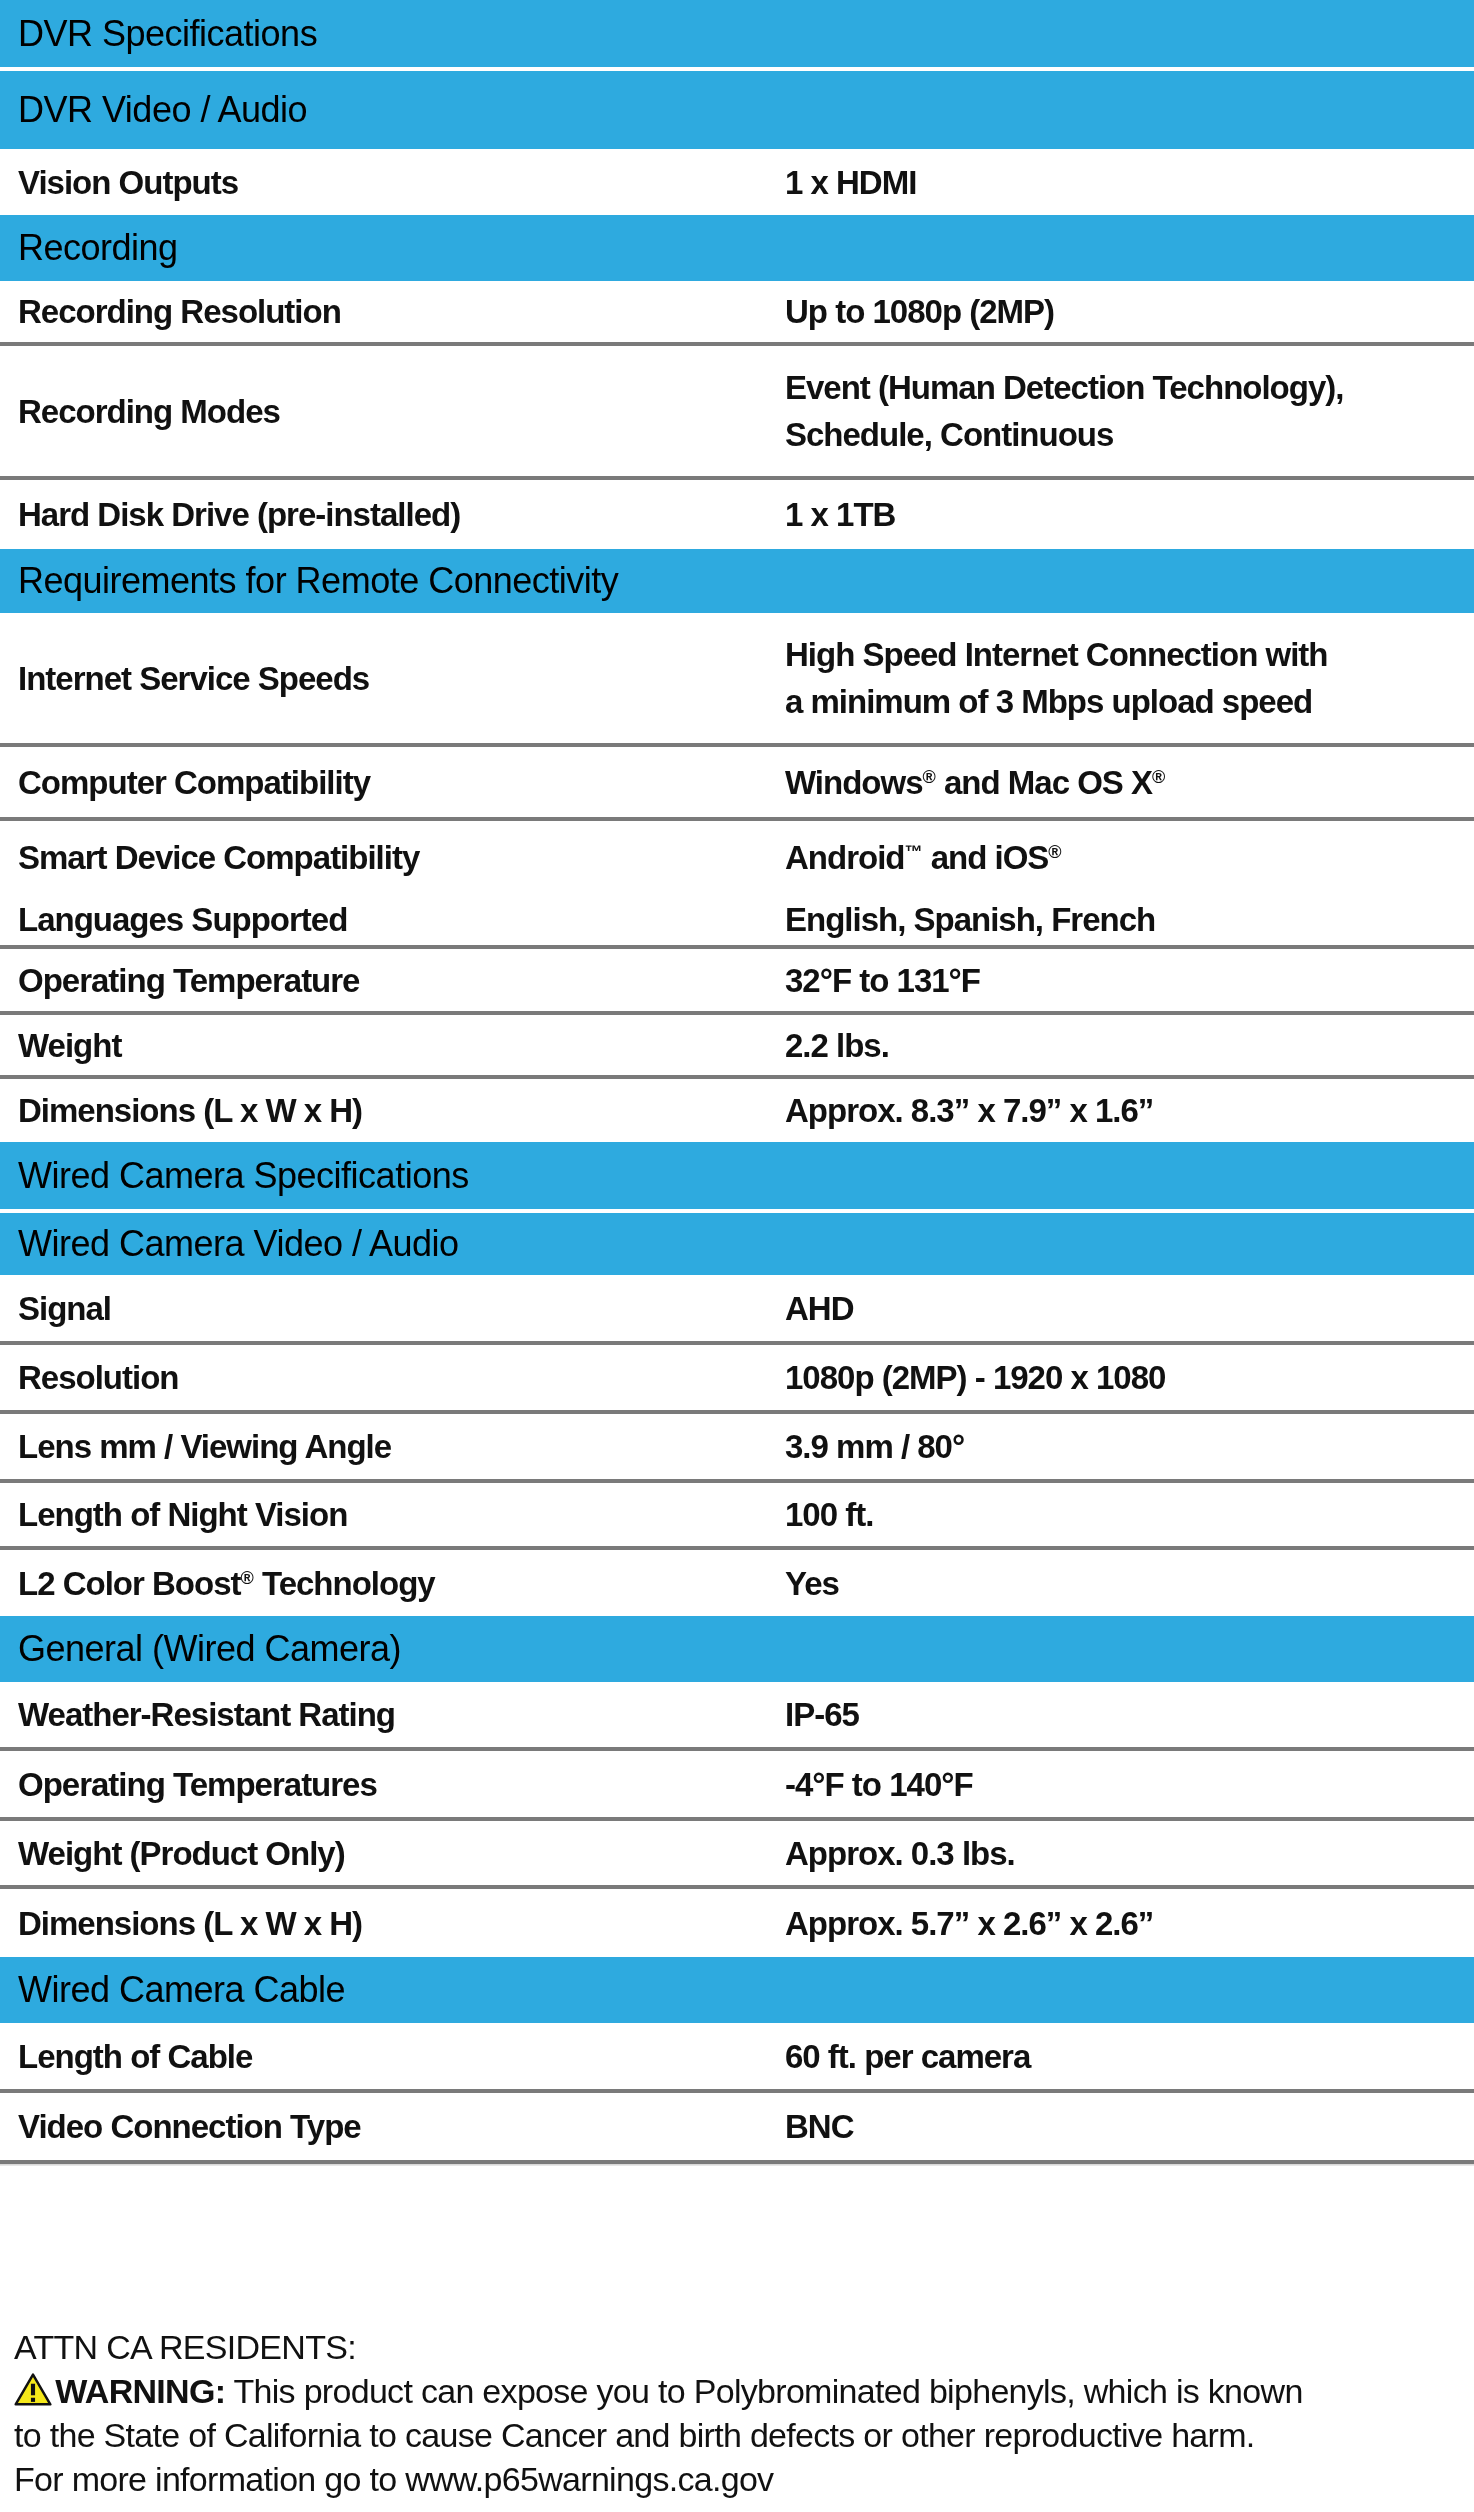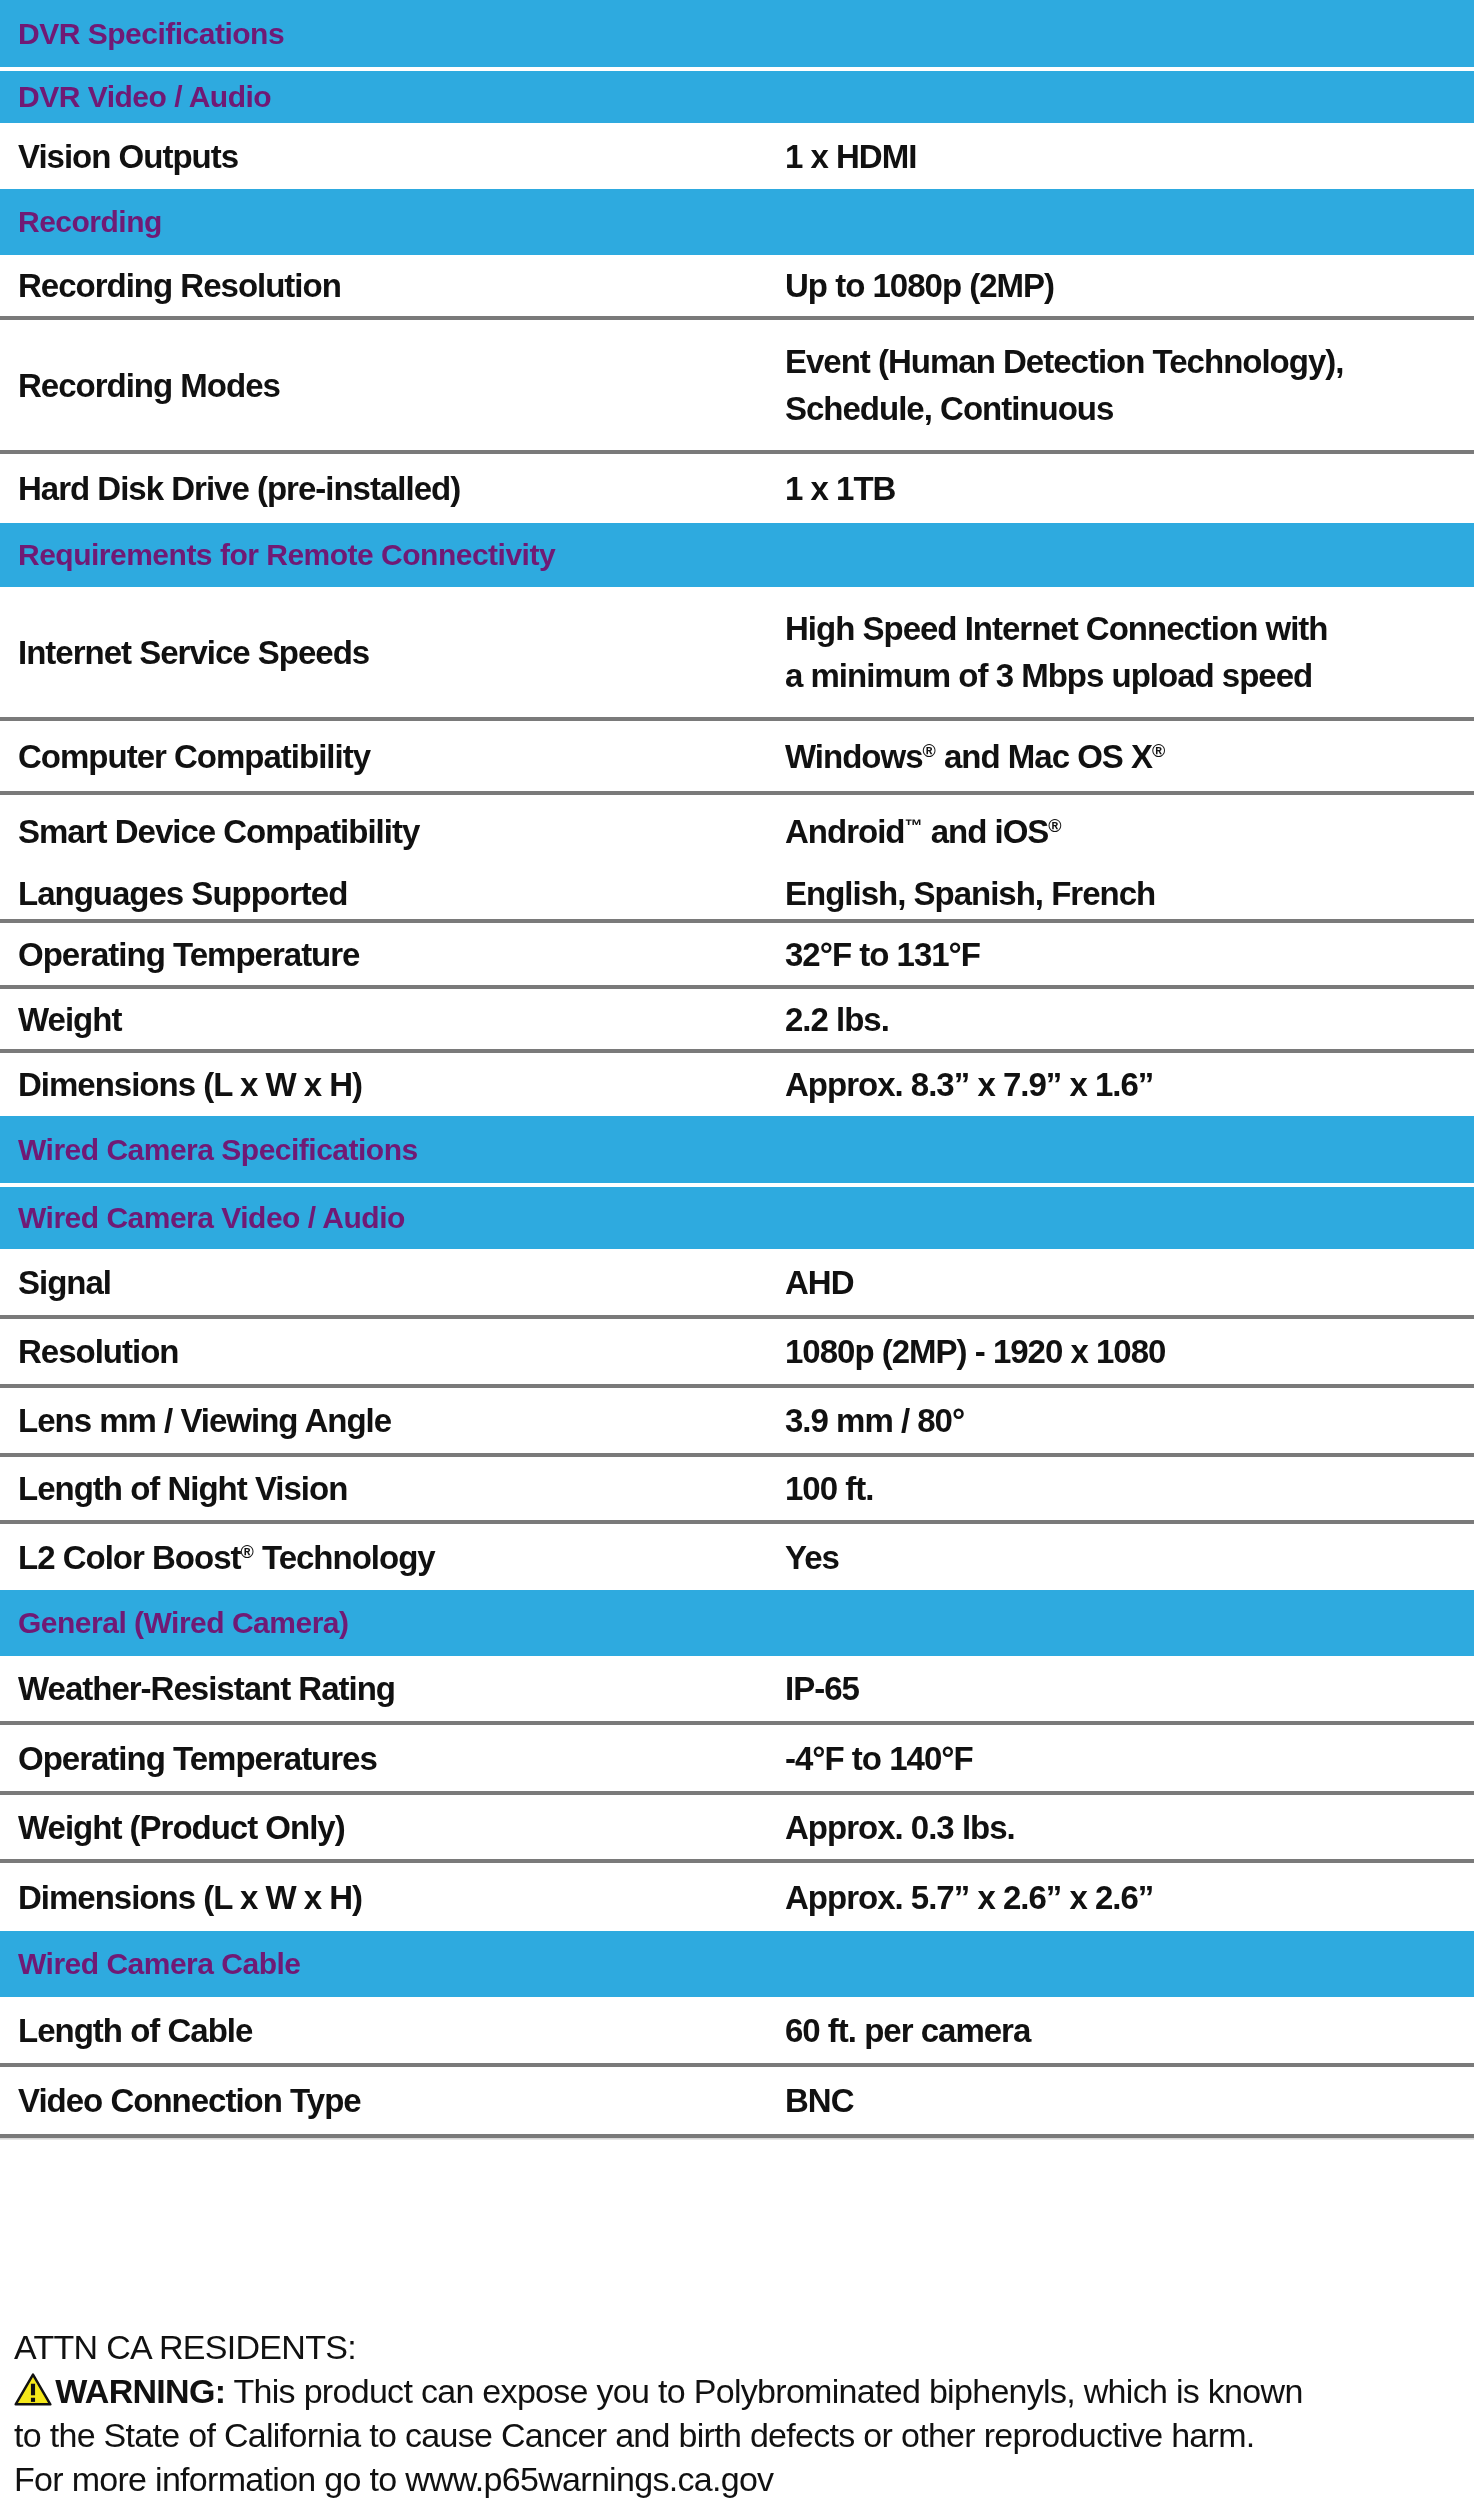--- a/index.html
+++ b/index.html
@@ -25,23 +25,23 @@
     position: relative;
     width: 1475px;
     box-sizing: border-box;
     display: flex;
     align-items: center;
   }
   .row.header {
     background: #2eaadf;
   }
   .row.header .label {
-    font-weight: bold;
-    color: #701a75;
-    font-size: 30px;
+    font-weight: normal;
+    color: #000000;
+    font-size: 36px;
     letter-spacing: -0.5px;
   }
   .row.sep-after {
     margin-bottom: 4.1px;
   }
   .row.data {
     background: #ffffff;
     border-bottom: 4.1px solid #7a7a7a;
     box-shadow: 0 1.6px 0 #d8d8d8;
   }
@@ -97,21 +97,21 @@
     font-weight: bold;
   }
 </style>
 </head>
 <body>
 
 <div id="spec-table">
     <div class="row header sep-after" style="height: 67px;">
       <span class="label">DVR Specifications</span>
     </div>
-    <div class="row header" style="height: 52px;">
+    <div class="row header" style="height: 78px;">
       <span class="label">DVR Video / Audio</span>
     </div>
     <div class="row data no-border" style="height: 66px;">
       <span class="label">Vision Outputs</span>
       <span class="value">1 x HDMI</span>
     </div>
     <div class="row header" style="height: 66px;">
       <span class="label">Recording</span>
     </div>
     <div class="row data" style="height: 65px;">

